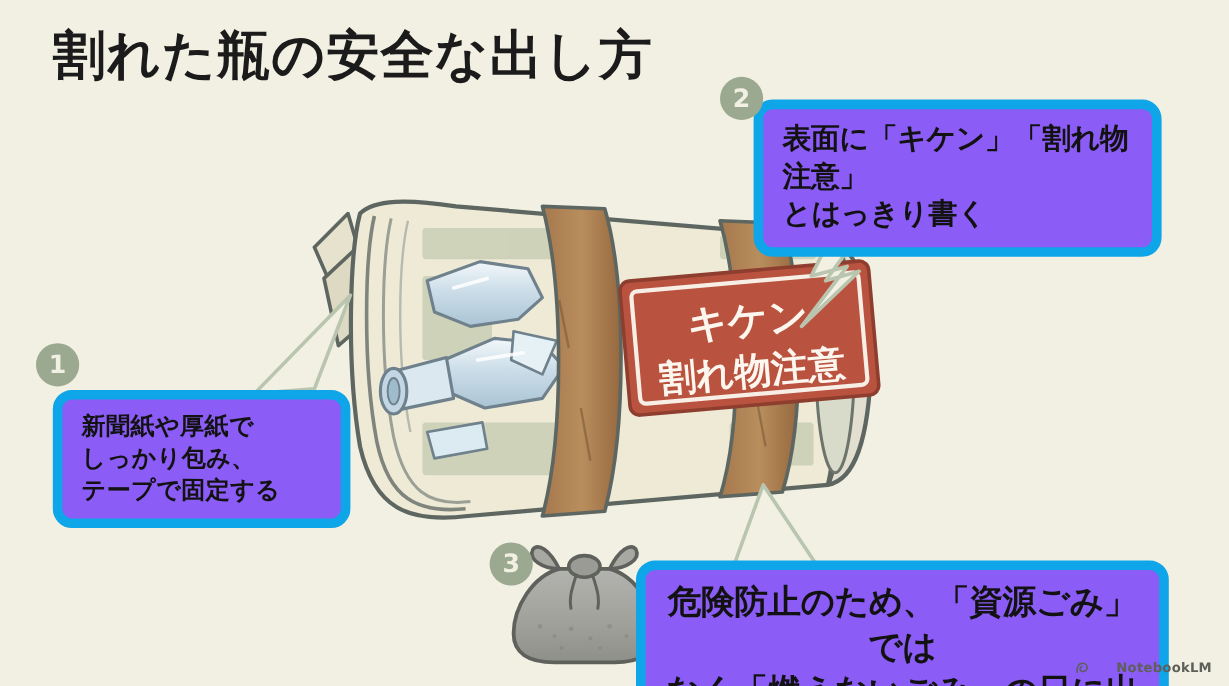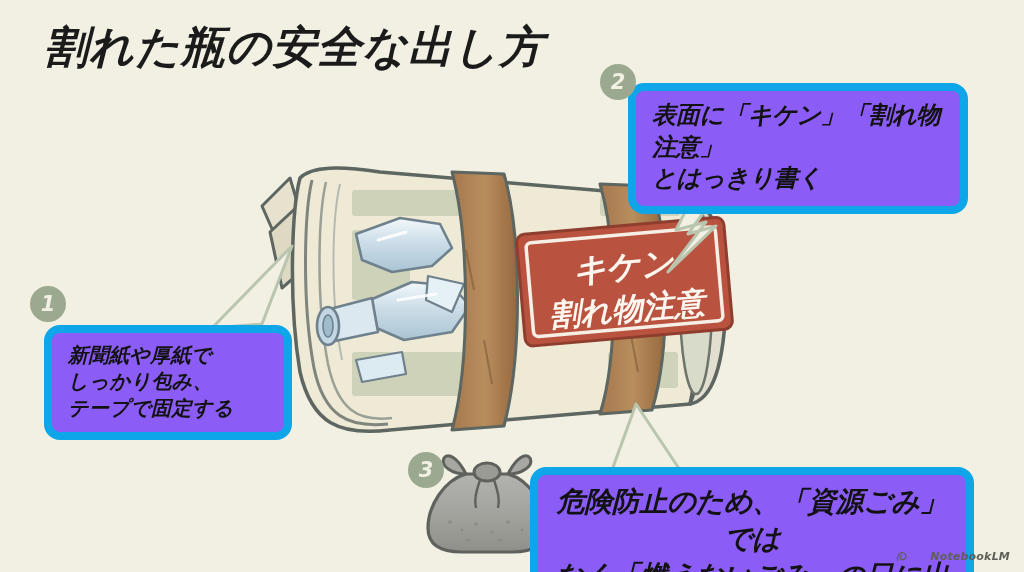--- a/index.html
+++ b/index.html
@@ -9,21 +9,20 @@
     width:1024px; height:572px;
     background:#f2f0e3;
     font-family:"DejaVu Sans","Liberation Sans",sans-serif;
     overflow:hidden;
   }
 
   #stage {
     position:relative;
     width:1024px; height:572px;
     background:#f2f0e3;
-    font-style:italic;
   }
 
   
   #page-title {
     position:absolute;
     left:44px; top:22px;
     font-size:44px;
     font-weight:700;
     letter-spacing:1px;
     color:#1b1b1b;

